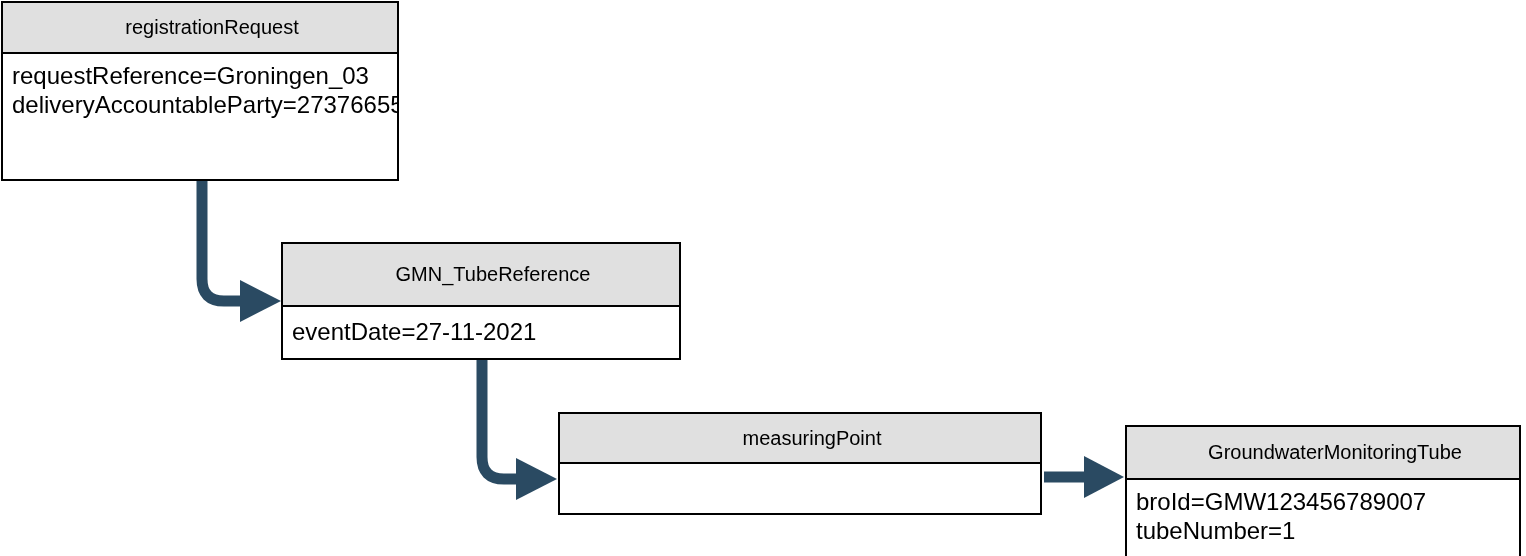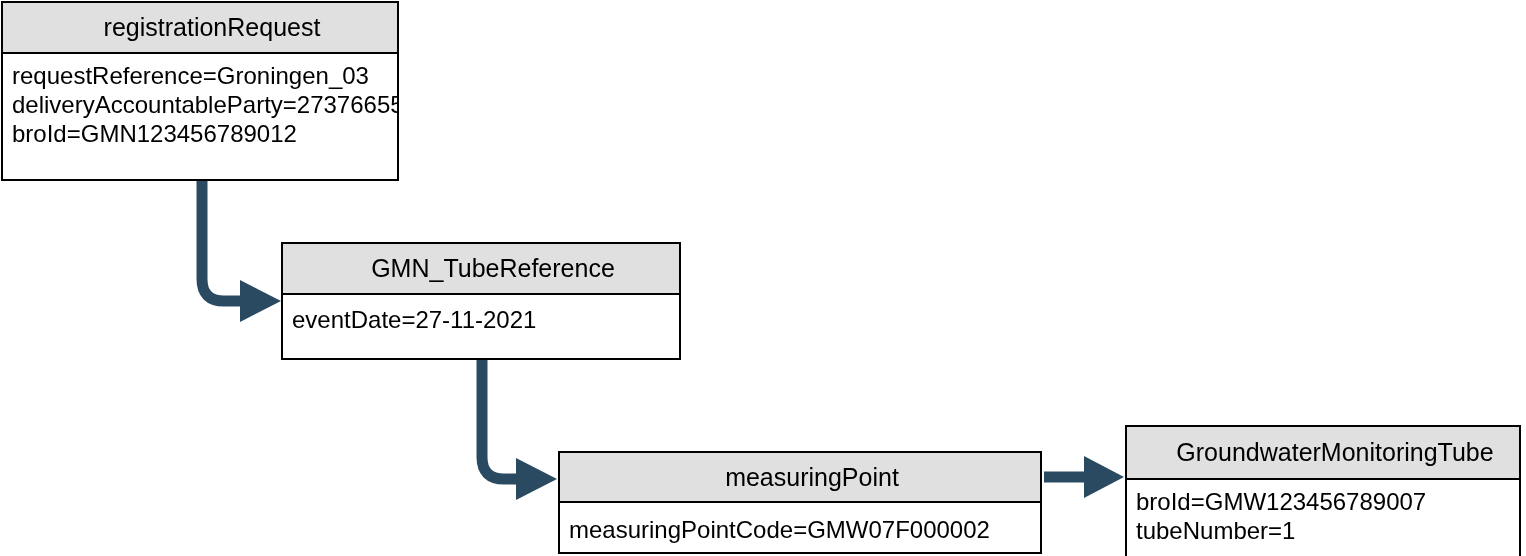--- a/index.html
+++ b/index.html
@@ -40,44 +40,44 @@
     background: #FFFFFF;
     display: flex;
     flex-direction: column;
   }
   .node-header {
     background: var(--header-fill);
     border-bottom: 2px solid var(--border-color);
     display: flex;
     align-items: center;
     justify-content: center;
-    font-size: 25px;
+    font-size: 20px;
     flex: 0 0 auto;
     overflow: hidden;
     white-space: nowrap;
     padding-left: 24px;
   }
   .node-body {
     flex: 1 1 auto;
     padding: 7px 9px;
     font-size: 24px;
     line-height: 29px;
     overflow: hidden;
     white-space: nowrap;
   }
 
   
   #node-registration-request      { left: 1px;    top: 1px;   width: 398px; height: 180px; }
   #node-registration-request .node-header { height: 51px; }
 
   #node-gmn-tube-reference        { left: 281px;  top: 242px; width: 400px; height: 118px; }
-  #node-gmn-tube-reference .node-header   { height: 51px; }
+  #node-gmn-tube-reference .node-header   { height: 63px; }
   #node-gmn-tube-reference .node-body     { padding-top: 10px; }
 
-  #node-measuring-point           { left: 558px;  top: 451px; width: 484px; height: 103px; }
+  #node-measuring-point           { left: 558px;  top: 412px; width: 484px; height: 103px; }
   #node-measuring-point .node-header      { height: 50px; }
   #node-measuring-point .node-body        { padding-top: 12px; }
 
   #node-groundwater-monitoring-tube { left: 1125px; top: 425px; width: 396px; height: 143px; }
   #node-groundwater-monitoring-tube .node-header { height: 53px; }
 </style>
 </head>
 <body>
 
 <div class="canvas">
@@ -92,36 +92,32 @@
 
     <path class="connector" d="M 1044 477 L 1086 477"></path>
     <polygon class="arrowhead" points="1124,477 1084,456 1084,498"></polygon>
   </svg>
 
   <div class="node" id="node-registration-request">
     <div class="node-header">registrationRequest</div>
     <div class="node-body">
       <div class="attr-line">requestReference=Groningen_03</div>
       <div class="attr-line">deliveryAccountableParty=27376655</div>
-      <div class="attr-line">broId=GMN123456789012</div>
     </div>
   </div>
 
   <div class="node" id="node-gmn-tube-reference">
     <div class="node-header">GMN_TubeReference</div>
     <div class="node-body">
       <div class="attr-line">eventDate=27-11-2021</div>
     </div>
   </div>
 
   <div class="node" id="node-measuring-point">
     <div class="node-header">measuringPoint</div>
-    <div class="node-body">
-      <div class="attr-line">measuringPointCode=GMW07F000002</div>
-    </div>
   </div>
 
   <div class="node" id="node-groundwater-monitoring-tube">
     <div class="node-header">GroundwaterMonitoringTube</div>
     <div class="node-body">
       <div class="attr-line">broId=GMW123456789007</div>
       <div class="attr-line">tubeNumber=1</div>
     </div>
   </div>
 

